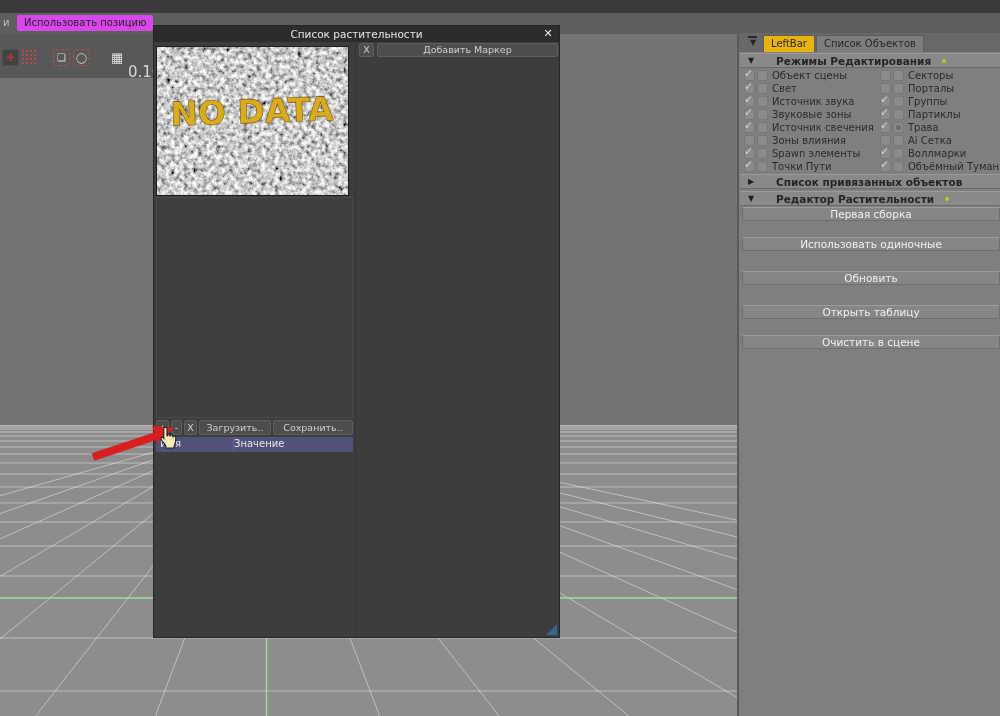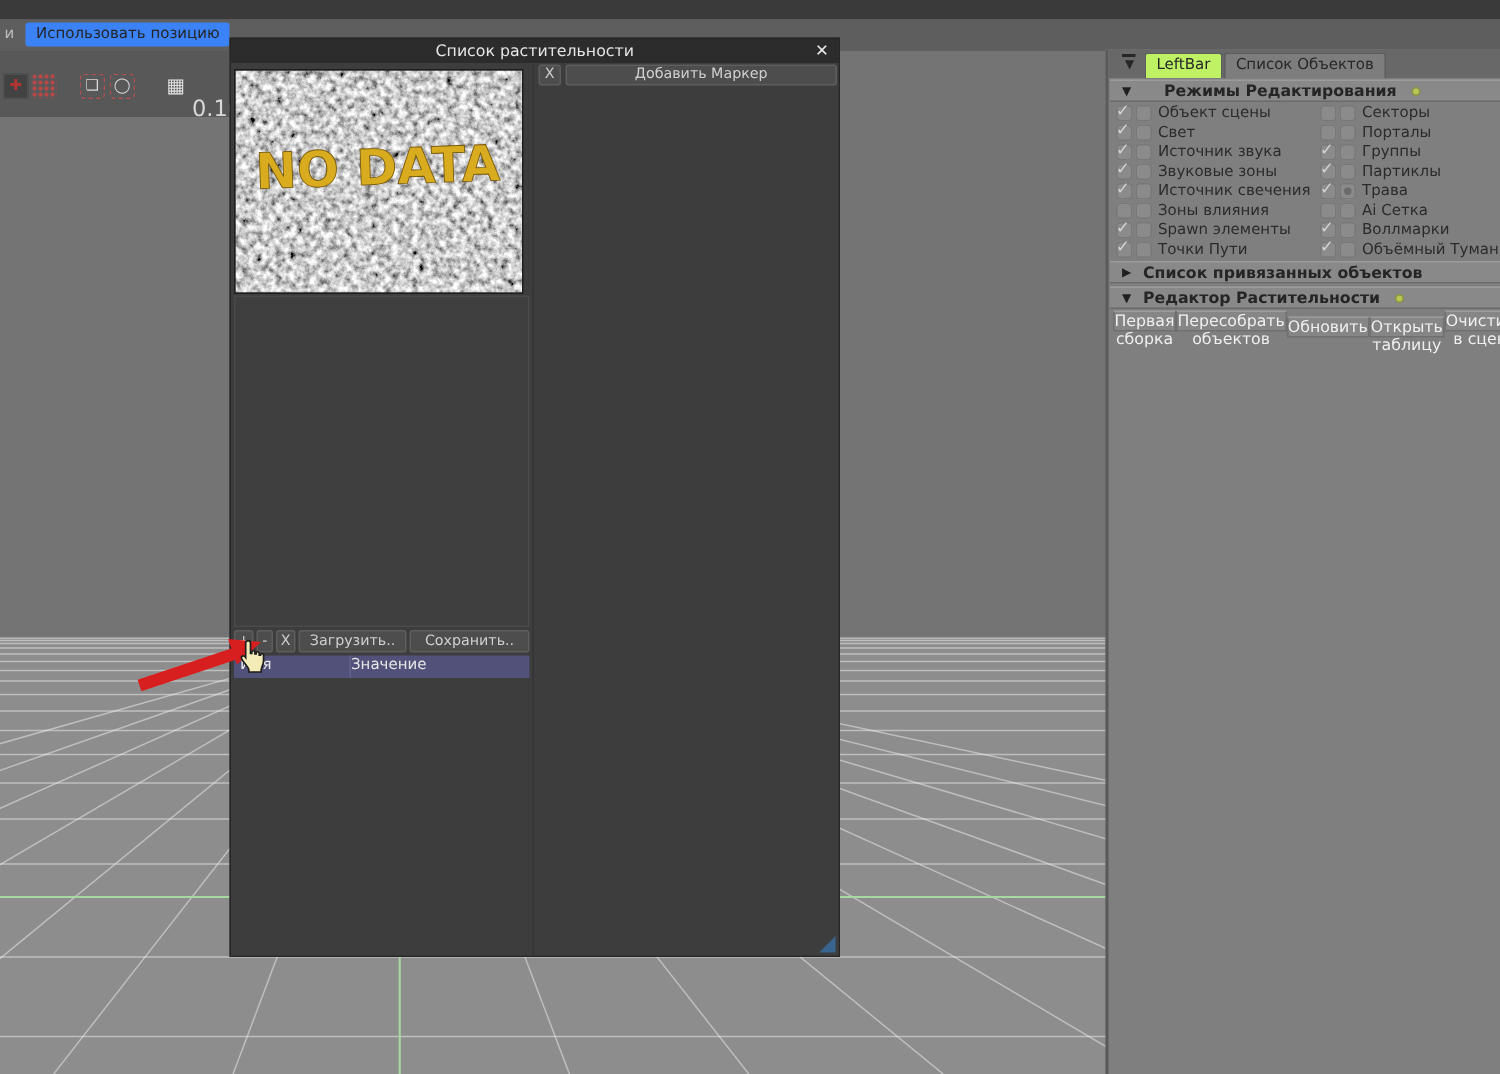--- a/index.html
+++ b/index.html
@@ -8,21 +8,21 @@
 
   
   .viewport{position:absolute;inset:0;background:#747474;z-index:0}
   .ground{position:absolute;left:0;top:425px;width:1000px;height:291px;background:#8d8d8d;border-top:1px solid rgba(235,235,235,.45)}
   .ground svg{display:block}
 
   
   .menubar{position:absolute;left:0;top:0;width:1000px;height:13px;background:#3a3a3a;z-index:2}
   .toolstrip{position:absolute;left:0;top:13px;width:1000px;height:21px;background:#5e5e5e;z-index:2}
   .frag{position:absolute;left:3px;top:4px;font-size:10px;color:#bdbdbd}
-  .use-pos{position:absolute;left:17px;top:2px;height:16px;line-height:16px;padding:0 7px;background:#3b82f6;color:#252525;font-size:10px;border:0;border-radius:2px;font-family:inherit;cursor:default}
+  .use-pos{position:absolute;left:17px;top:2px;height:16px;line-height:16px;padding:0 7px;background:#d946ef;color:#252525;font-size:10px;border:0;border-radius:2px;font-family:inherit;cursor:default}
   .toolblock{position:absolute;left:0;top:34px;width:153px;height:44px;background:#585858;z-index:2}
   .ticon{position:absolute;top:15px;width:17px;height:17px;display:flex;align-items:center;justify-content:center;font-size:10px}
   .ticon.sq{background:#424242;border:1px solid #4f4f4f;color:#b23535}
   .ticon.dash{border:1px dashed #b05050;border-radius:3px;color:#d6d6d6}
   .spray{background-image:radial-gradient(circle,rgba(195,70,70,.95) 1.1px,transparent 1.5px);background-size:4px 4px;border-radius:4px}
   .gridglyph{position:absolute;left:111px;top:15px;font-size:13px;color:#e0e0e0;line-height:17px}
   .gridval{position:absolute;left:128px;top:29px;font-size:15px;color:#d8d8d8}
 
   
   .dialog{position:absolute;left:153px;top:25px;width:407px;height:613px;background:#3d3d3d;border:1px solid #262626;z-index:5}
@@ -41,36 +41,36 @@
   .addmarker{position:absolute;left:223px;top:1px;width:181px;height:14px}
   .grip{position:absolute;right:2px;bottom:2px;width:0;height:0;border-left:11px solid transparent;border-bottom:11px solid #3a6ea5;opacity:.8}
 
   
   .panel{position:absolute;left:737px;top:33px;width:263px;height:683px;background:#7f7f7f;border-left:2px solid #5a5a5a;z-index:6}
   .tabrow{position:absolute;left:0;top:0;right:0;height:19px;background:#686868;display:flex;align-items:flex-end}
   .pinicon{width:16px;height:14px;margin:0 2px 2px 6px;position:relative;color:#262626;font-size:8px;text-align:center}
   .pinicon .bar{position:absolute;left:3px;top:0;width:9px;height:2px;background:#262626}
   .pinicon .tr{position:absolute;left:0;right:0;top:2px;font-style:normal}
   .tab{height:17px;line-height:16px;padding:0 7px;font-size:10px;color:#272727;background:#7d7d7d;border:1px solid #5d5d5d;border-bottom:0;border-radius:2px 2px 0 0;margin-right:1px;cursor:default}
-  .tab.active{background:#bef264}
+  .tab.active{background:#eab308}
   .sect{position:absolute;left:1px;right:0;height:15px;background:#898989;border-top:1px solid #9b9b9b;border-bottom:1px solid #6a6a6a;display:flex;align-items:center;cursor:default}
   .sect .tri{width:10px;font-size:8px;color:#1f1f1f;margin:0 4px 0 8px}
-  .sect .stitle{font-size:10.5px;font-weight:bold;color:#252525;}
+  .sect .stitle{font-size:10.5px;font-weight:bold;color:#252525;margin-left:14px}
   .dot{width:6px;height:6px;border-radius:50%;background:#b9c454;border:1px solid #8a9340;margin-left:10px}
   .cbgrid{position:absolute;left:0;top:36px;right:0;height:104px}
   .col{position:absolute;top:0}
   .cbrow{height:13px;display:flex;align-items:center}
   .cb,.rd{width:11px;height:11px;border-radius:3px;background:#8b8b8b;box-shadow:inset 0 0 0 1px #787878;margin-right:2px;position:relative;cursor:default}
   .rd{margin-right:4px}
   .cb .tick{display:none;position:absolute;left:0;top:-3px;font-size:11px;font-weight:bold;color:#d4d4d4;font-style:normal}
   .cb.on .tick{display:block}
   .rd::after{content:"";display:none;position:absolute;left:3px;top:3px;width:5px;height:5px;border-radius:50%;background:#6b6b6b}
   .rd.on::after{display:block}
   .cbl{font-size:10px;color:#2b2b2b;white-space:nowrap}
-  .pbuttons{position:absolute;left:3px;right:0;top:174px;display:flex;gap:0}
+  .pbuttons{position:absolute;left:3px;right:0;top:174px;display:flex;flex-direction:column;gap:16px}
   .pbtn{height:14px;background:#868686;border:1px solid #6f6f6f;border-top-color:#9c9c9c;color:#f0f0f0;font-size:10.5px;line-height:12px;text-align:center;font-family:inherit;cursor:default;padding:0}
   .gap6{margin-top:4px}
 
   
   .annotation{position:absolute;inset:0;z-index:10;pointer-events:none}
 </style>
 </head>
 <body>
 
 <div class="screen">
@@ -314,21 +314,21 @@
     </div>
 
     <div class="sect" style="top:158px">
       <span class="tri">▼</span>
       <span class="stitle">Редактор Растительности</span>
       <span class="dot"></span>
     </div>
 
     <div class="pbuttons">
       <button class="pbtn">Первая сборка</button>
-      <button class="pbtn">Пересобрать объектов</button>
+      <button class="pbtn">Использовать одиночные</button>
       <button class="pbtn gap6">Обновить</button>
       <button class="pbtn gap6">Открыть таблицу</button>
       <button class="pbtn">Очистить в сцене</button>
     </div>
   </div>
 
   <svg class="annotation" width="1000" height="716">
     <line x1="93" y1="457" x2="156" y2="436" stroke="#d81f1f" stroke-width="8"></line>
     <polygon points="174,428 158,443 152,426" fill="#d81f1f"></polygon>
     <g transform="translate(159,427)">

